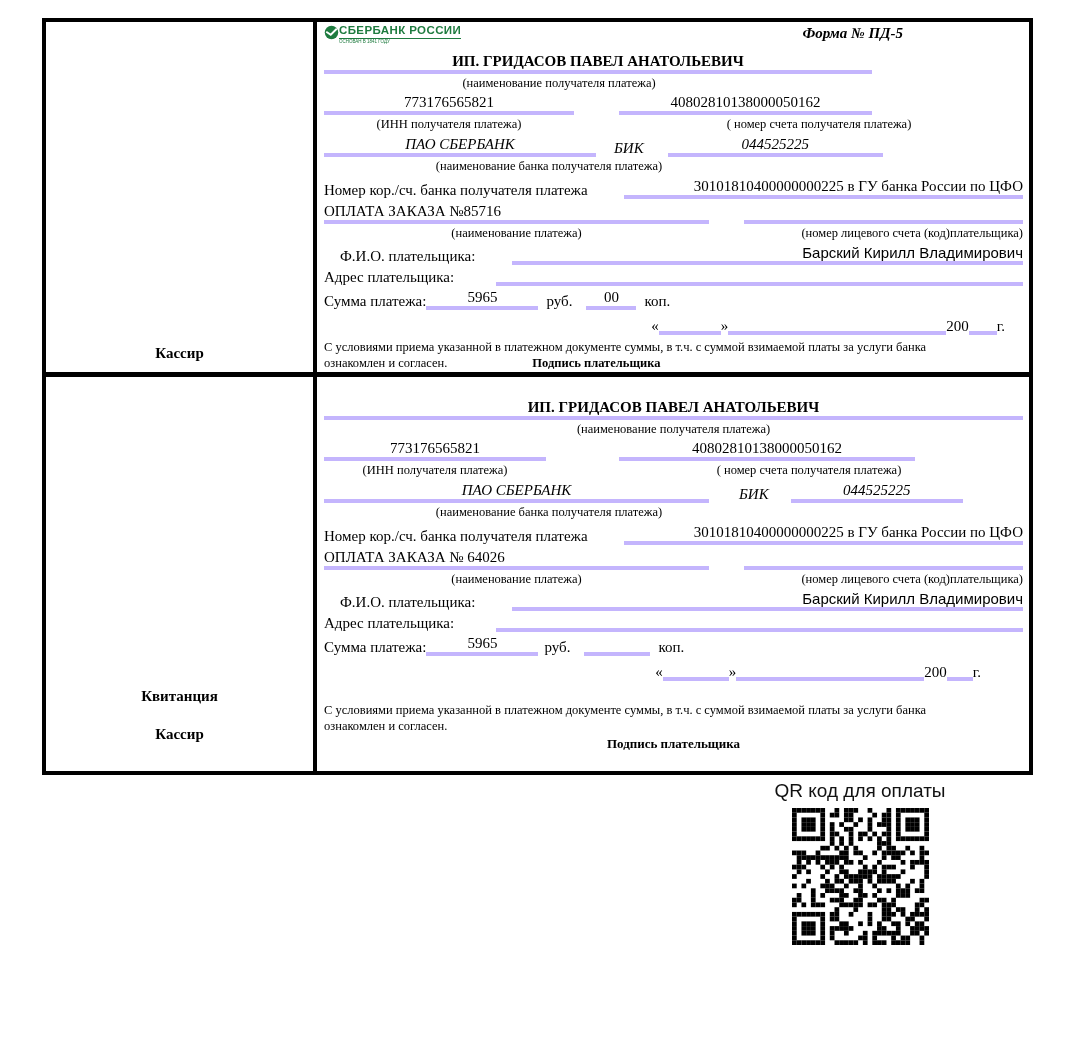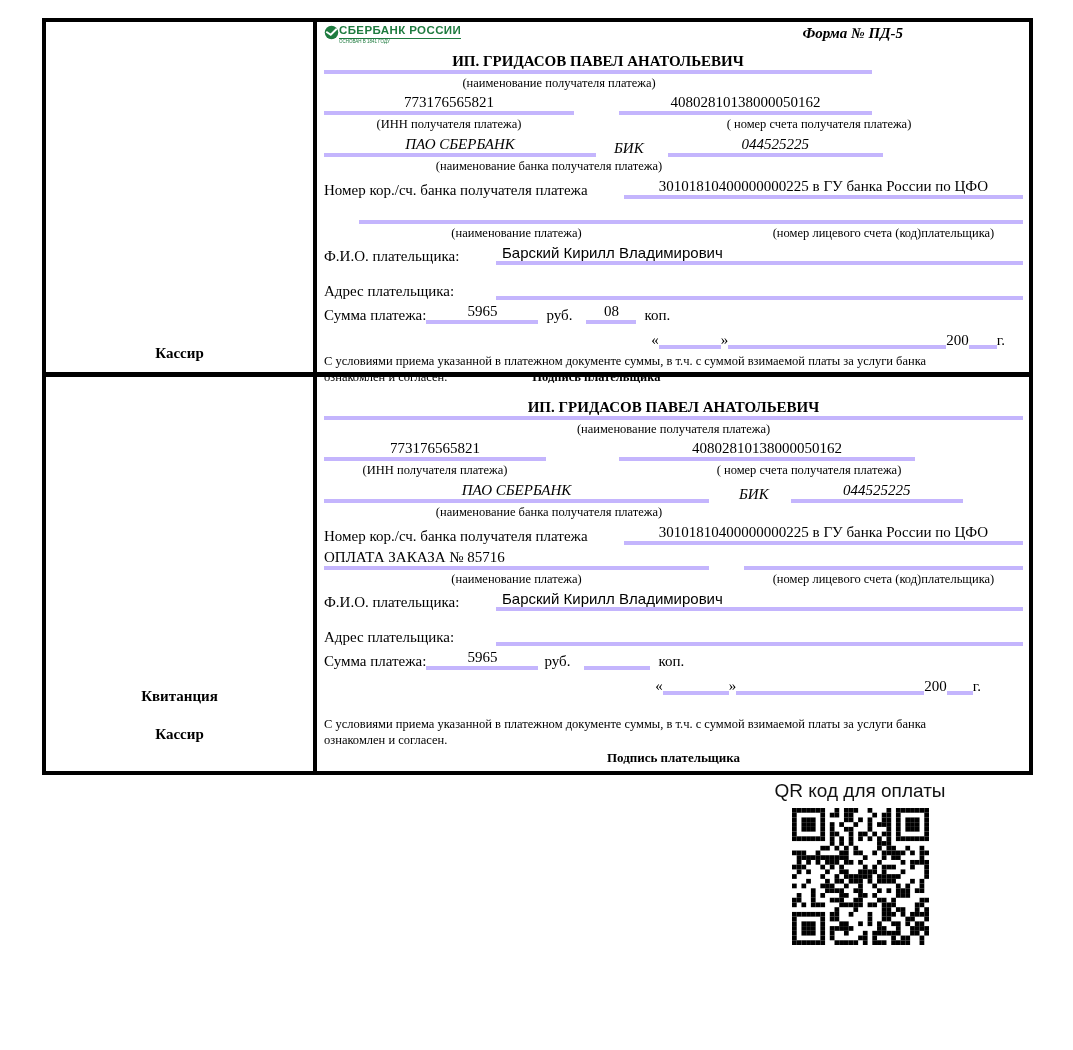--- a/index.html
+++ b/index.html
@@ -35,31 +35,31 @@
 
   .name-row{height:25px;}
   .name-line{width:548px;text-align:center;font-weight:bold;font-size:15px;white-space:nowrap;}
   .name-line-full{width:100%;text-align:center;font-weight:bold;font-size:15px;white-space:nowrap;}
   .lbl-row{height:17px;}
   .nums-row{height:24px;}
   .lbls-row{height:17px;}
   .bank-row{height:25px;font-style:italic;}
   .corr-row{height:25px;}
   .purp-row{height:25px;}
-  .fio-row{height:24px;}
-  .addr-row{height:35px;}
+  .fio-row{height:24px;margin-left:16px;}
+  .addr-row{height:21px;}
   .amt-row{height:24px;}
   .date-row{height:25px;justify-content:flex-end;}
   .terms{margin-top:5px;font-size:12.5px;line-height:1.25;}
   .terms2{margin-top:22px;font-size:12.5px;line-height:1.25;}
   .sig-inline{display:flex;gap:85px;}
   .sig-center{text-align:center;font-weight:bold;font-size:13px;margin-top:2px;}
 
   .gap{flex:none;}
-  .fill{flex:1;min-width:0;}
+  .fill{flex:1;min-width:0;text-align:right;}
   .nw{white-space:nowrap;}
 
   
   .qr-wrap{position:absolute;left:760px;top:780px;width:200px;text-align:center;}
   .qr-label{font-family:"Liberation Sans",sans-serif;font-size:19px;color:#111;margin-bottom:6px;}
   .qr-box{display:inline-block;width:137px;height:137px;}
 </style>
 </head>
 <body>
 
@@ -114,20 +114,21 @@
         <div class="r lbl-row">
           <div class="ctr sm" style="width:450px;">(наименование банка получателя платежа)</div>
         </div>
 
         <div class="r corr-row">
           <div class="val nw" style="width:300px;">Номер кор./сч. банка получателя платежа</div>
           <div class="u ctr val fill">30101810400000000225 в ГУ банка России по ЦФО</div>
         </div>
 
         <div class="r purp-row">
+          <div class="u val nw" style="width:385px;">ОПЛАТА ЗАКАЗА №85716</div>
           <div class="gap" style="width:35px;"></div>
           <div class="u fill">&nbsp;</div>
         </div>
         <div class="r lbls-row">
           <div class="ctr sm" style="width:385px;">(наименование платежа)</div>
           <div class="gap" style="width:35px;"></div>
           <div class="ctr sm fill">(номер лицевого счета (код)плательщика)</div>
         </div>
 
         <div class="r fio-row">
@@ -138,21 +139,21 @@
           <div class="val nw" style="width:172px;">Адрес плательщика:</div>
           <div class="u fill">&nbsp;</div>
         </div>
 
         <div class="r amt-row">
           <div class="val nw">Сумма платежа:</div>
           <div class="u ctr val" style="width:112px;">5965</div>
           <div class="gap" style="width:8px;"></div>
           <div class="val">руб.</div>
           <div class="gap" style="width:14px;"></div>
-          <div class="u ctr val" style="width:50px;">08</div>
+          <div class="u ctr val" style="width:50px;">00</div>
           <div class="gap" style="width:8px;"></div>
           <div class="val">коп.</div>
         </div>
 
         <div class="r date-row" style="padding-right:18px;">
           <div class="val">«</div>
           <div class="u" style="width:62px;">&nbsp;</div>
           <div class="val">»</div>
           <div class="u" style="width:218px;">&nbsp;</div>
           <div class="val">200</div>
@@ -206,21 +207,21 @@
         <div class="r lbl-row">
           <div class="ctr sm" style="width:450px;">(наименование банка получателя платежа)</div>
         </div>
 
         <div class="r corr-row">
           <div class="val nw" style="width:300px;">Номер кор./сч. банка получателя платежа</div>
           <div class="u ctr val fill">30101810400000000225 в ГУ банка России по ЦФО</div>
         </div>
 
         <div class="r purp-row">
-          <div class="u val nw" style="width:385px;">ОПЛАТА ЗАКАЗА № 85716</div>
+          <div class="u val nw" style="width:385px;">ОПЛАТА ЗАКАЗА № 64026</div>
           <div class="gap" style="width:35px;"></div>
           <div class="u fill">&nbsp;</div>
         </div>
         <div class="r lbls-row">
           <div class="ctr sm" style="width:385px;">(наименование платежа)</div>
           <div class="gap" style="width:35px;"></div>
           <div class="ctr sm fill">(номер лицевого счета (код)плательщика)</div>
         </div>
 
         <div class="r fio-row">

